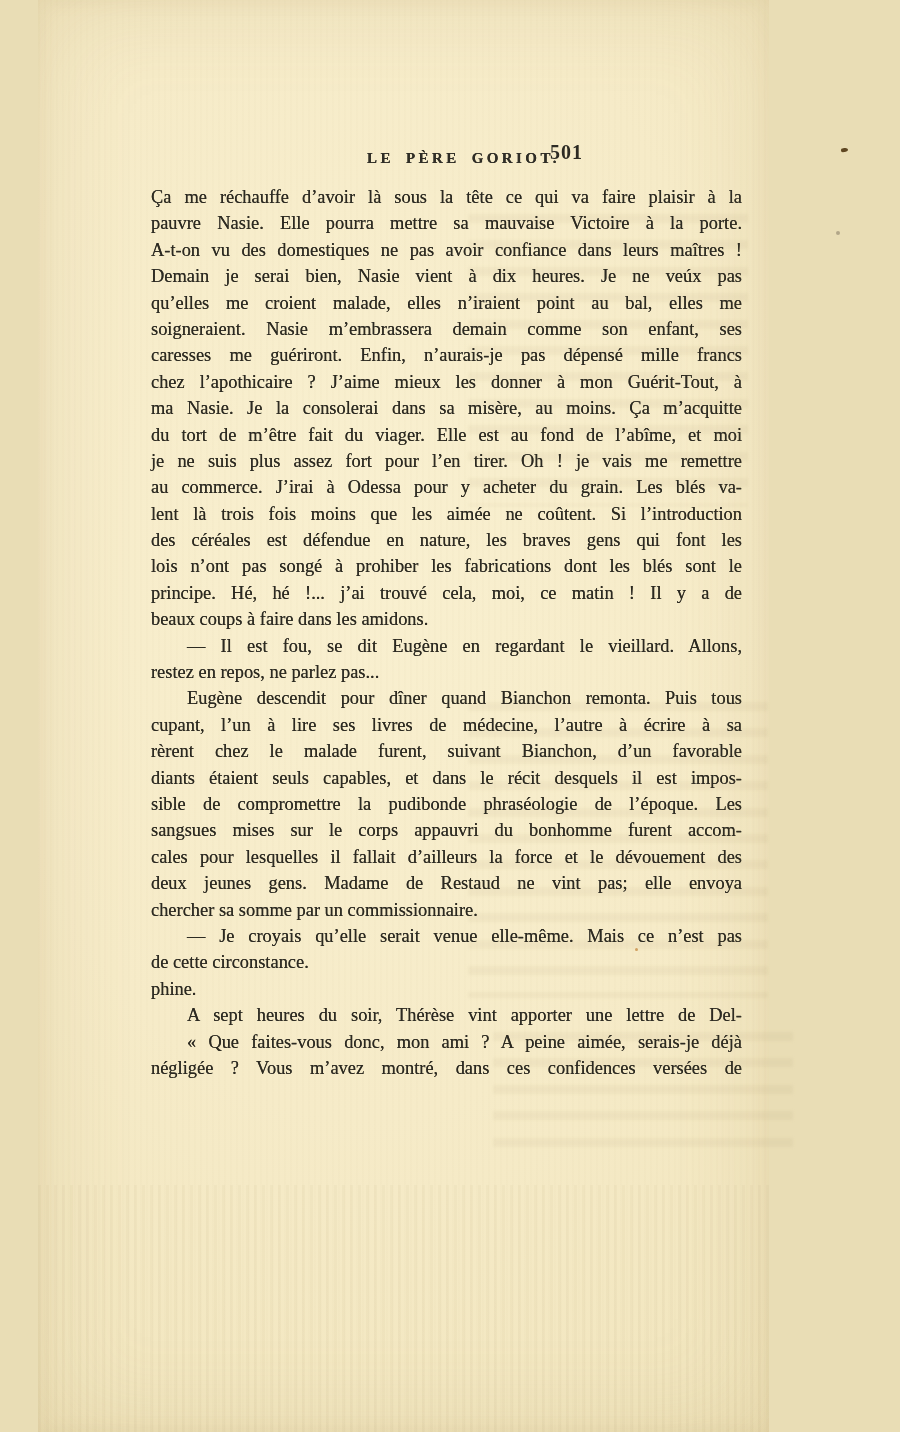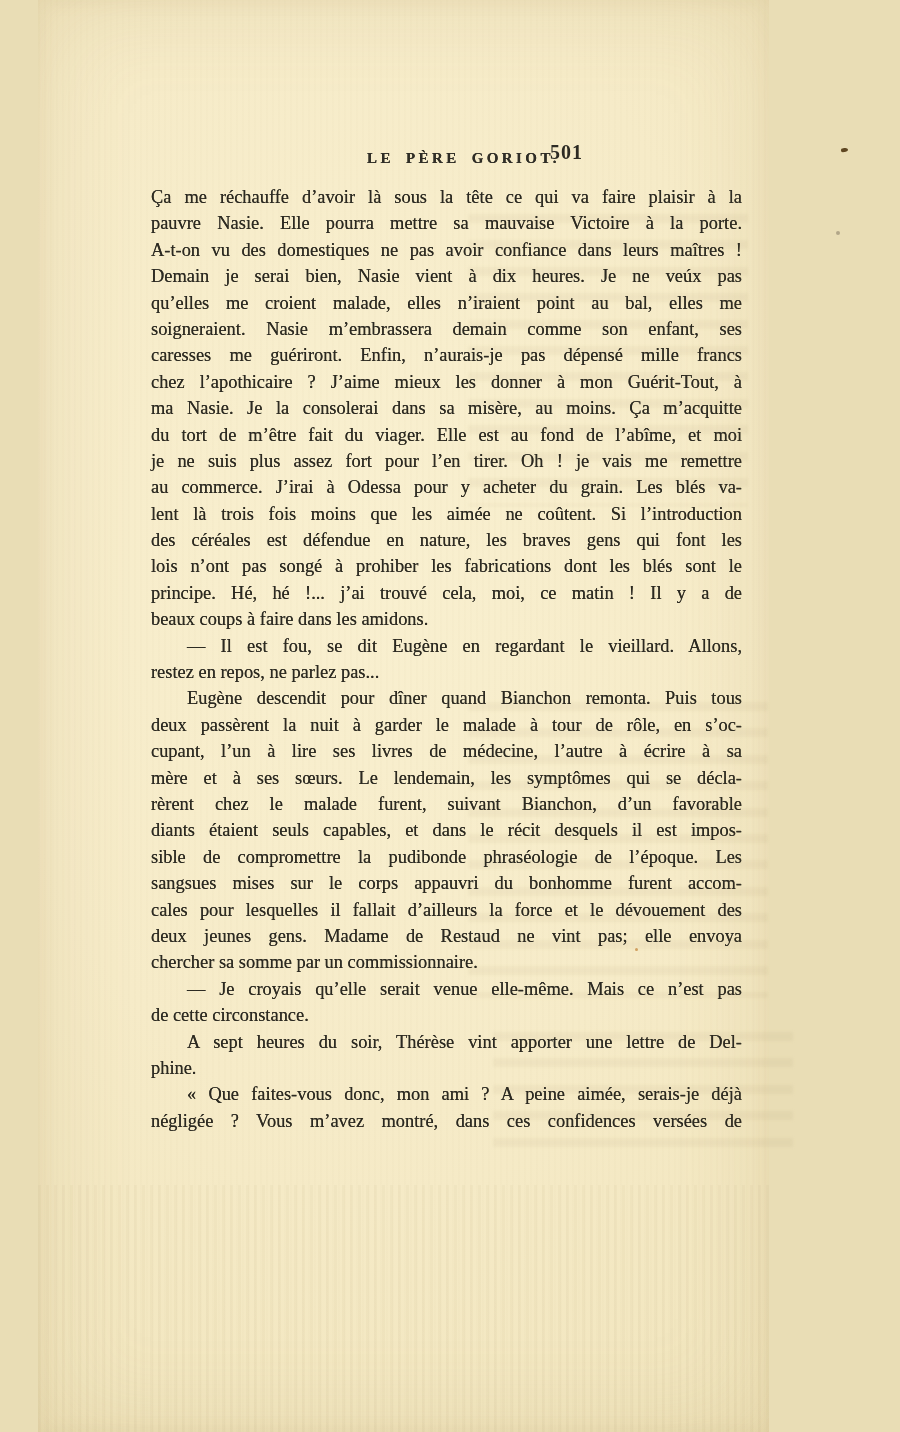--- a/index.html
+++ b/index.html
@@ -103,34 +103,32 @@
       <div class="line">je ne suis plus assez fort pour l’en tirer. Oh ! je vais me remettre</div>
       <div class="line">au commerce. J’irai à Odessa pour y acheter du grain. Les blés va-</div>
       <div class="line">lent là trois fois moins que les aimée ne coûtent. Si l’introduction</div>
       <div class="line">des céréales est défendue en nature, les braves gens qui font les</div>
       <div class="line">lois n’ont pas songé à prohiber les fabrications dont les blés sont le</div>
       <div class="line">principe. Hé, hé !... j’ai trouvé cela, moi, ce matin ! Il y a de</div>
       <div class="line end">beaux coups à faire dans les amidons.</div>
       <div class="line indent">— Il est fou, se dit Eugène en regardant le vieillard. Allons,</div>
       <div class="line end">restez en repos, ne parlez pas...</div>
       <div class="line indent">Eugène descendit pour dîner quand Bianchon remonta. Puis tous</div>
-      <div class="line">deux passèrent la nuit à garder le malade à tour de rôle, en s’oc-</div>
       <div class="line">cupant, l’un à lire ses livres de médecine, l’autre à écrire à sa</div>
-      <div class="line">mère et à ses sœurs. Le lendemain, les symptômes qui se décla-</div>
       <div class="line">rèrent chez le malade furent, suivant Bianchon, d’un favorable</div>
       <div class="line">diants étaient seuls capables, et dans le récit desquels il est impos-</div>
       <div class="line">sible de compromettre la pudibonde phraséologie de l’époque. Les</div>
       <div class="line">sangsues mises sur le corps appauvri du bonhomme furent accom-</div>
       <div class="line">cales pour lesquelles il fallait d’ailleurs la force et le dévouement des</div>
       <div class="line">deux jeunes gens. Madame de Restaud ne vint pas; elle envoya</div>
       <div class="line end">chercher sa somme par un commissionnaire.</div>
       <div class="line indent">— Je croyais qu’elle serait venue elle-même. Mais ce n’est pas</div>
       <div class="line end">de cette circonstance.</div>
+      <div class="line end">phine.</div>
       <div class="line indent">A sept heures du soir, Thérèse vint apporter une lettre de Del-</div>
-      <div class="line end">phine.</div>
       <div class="line indent">« Que faites-vous donc, mon ami ? A peine aimée, serais-je déjà</div>
       <div class="line">négligée ? Vous m’avez montré, dans ces confidences versées de</div>
     </div>
 
   <div class="speck s1"></div>
   <div class="speck s2"></div>
   <div class="speck s3"></div>
   <div class="speck s4"></div>
 
   <div class="texture"></div>

